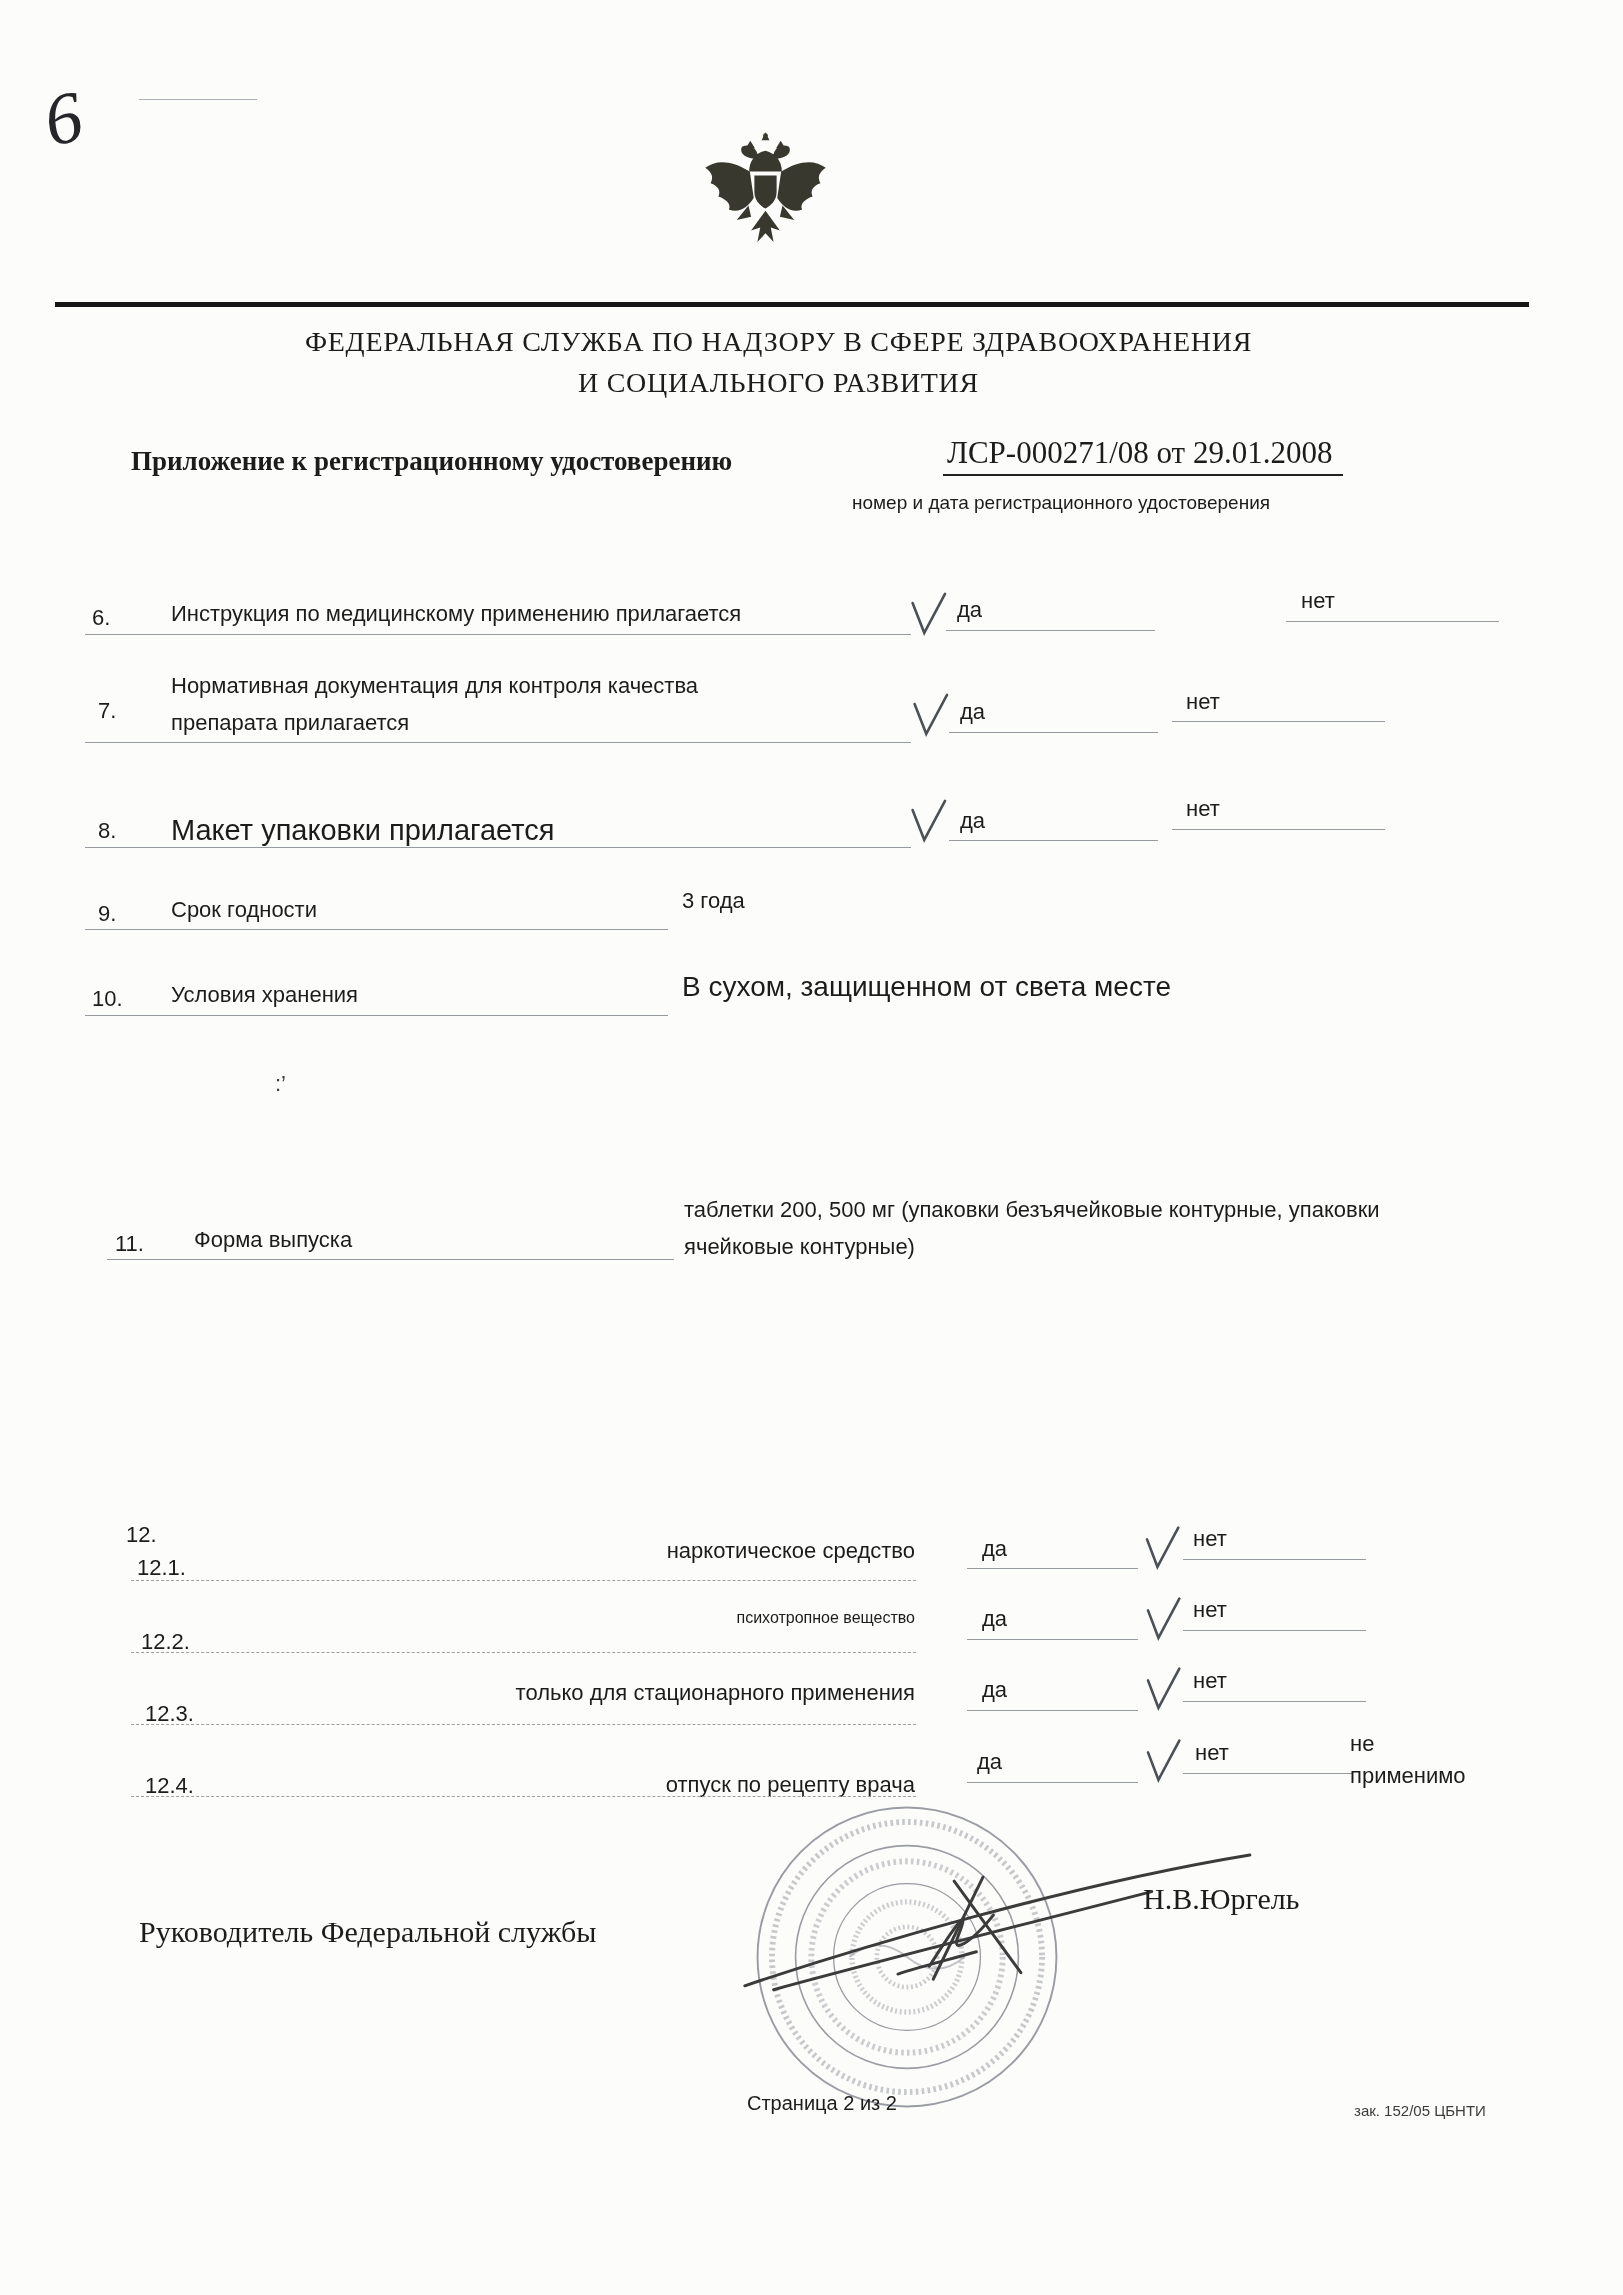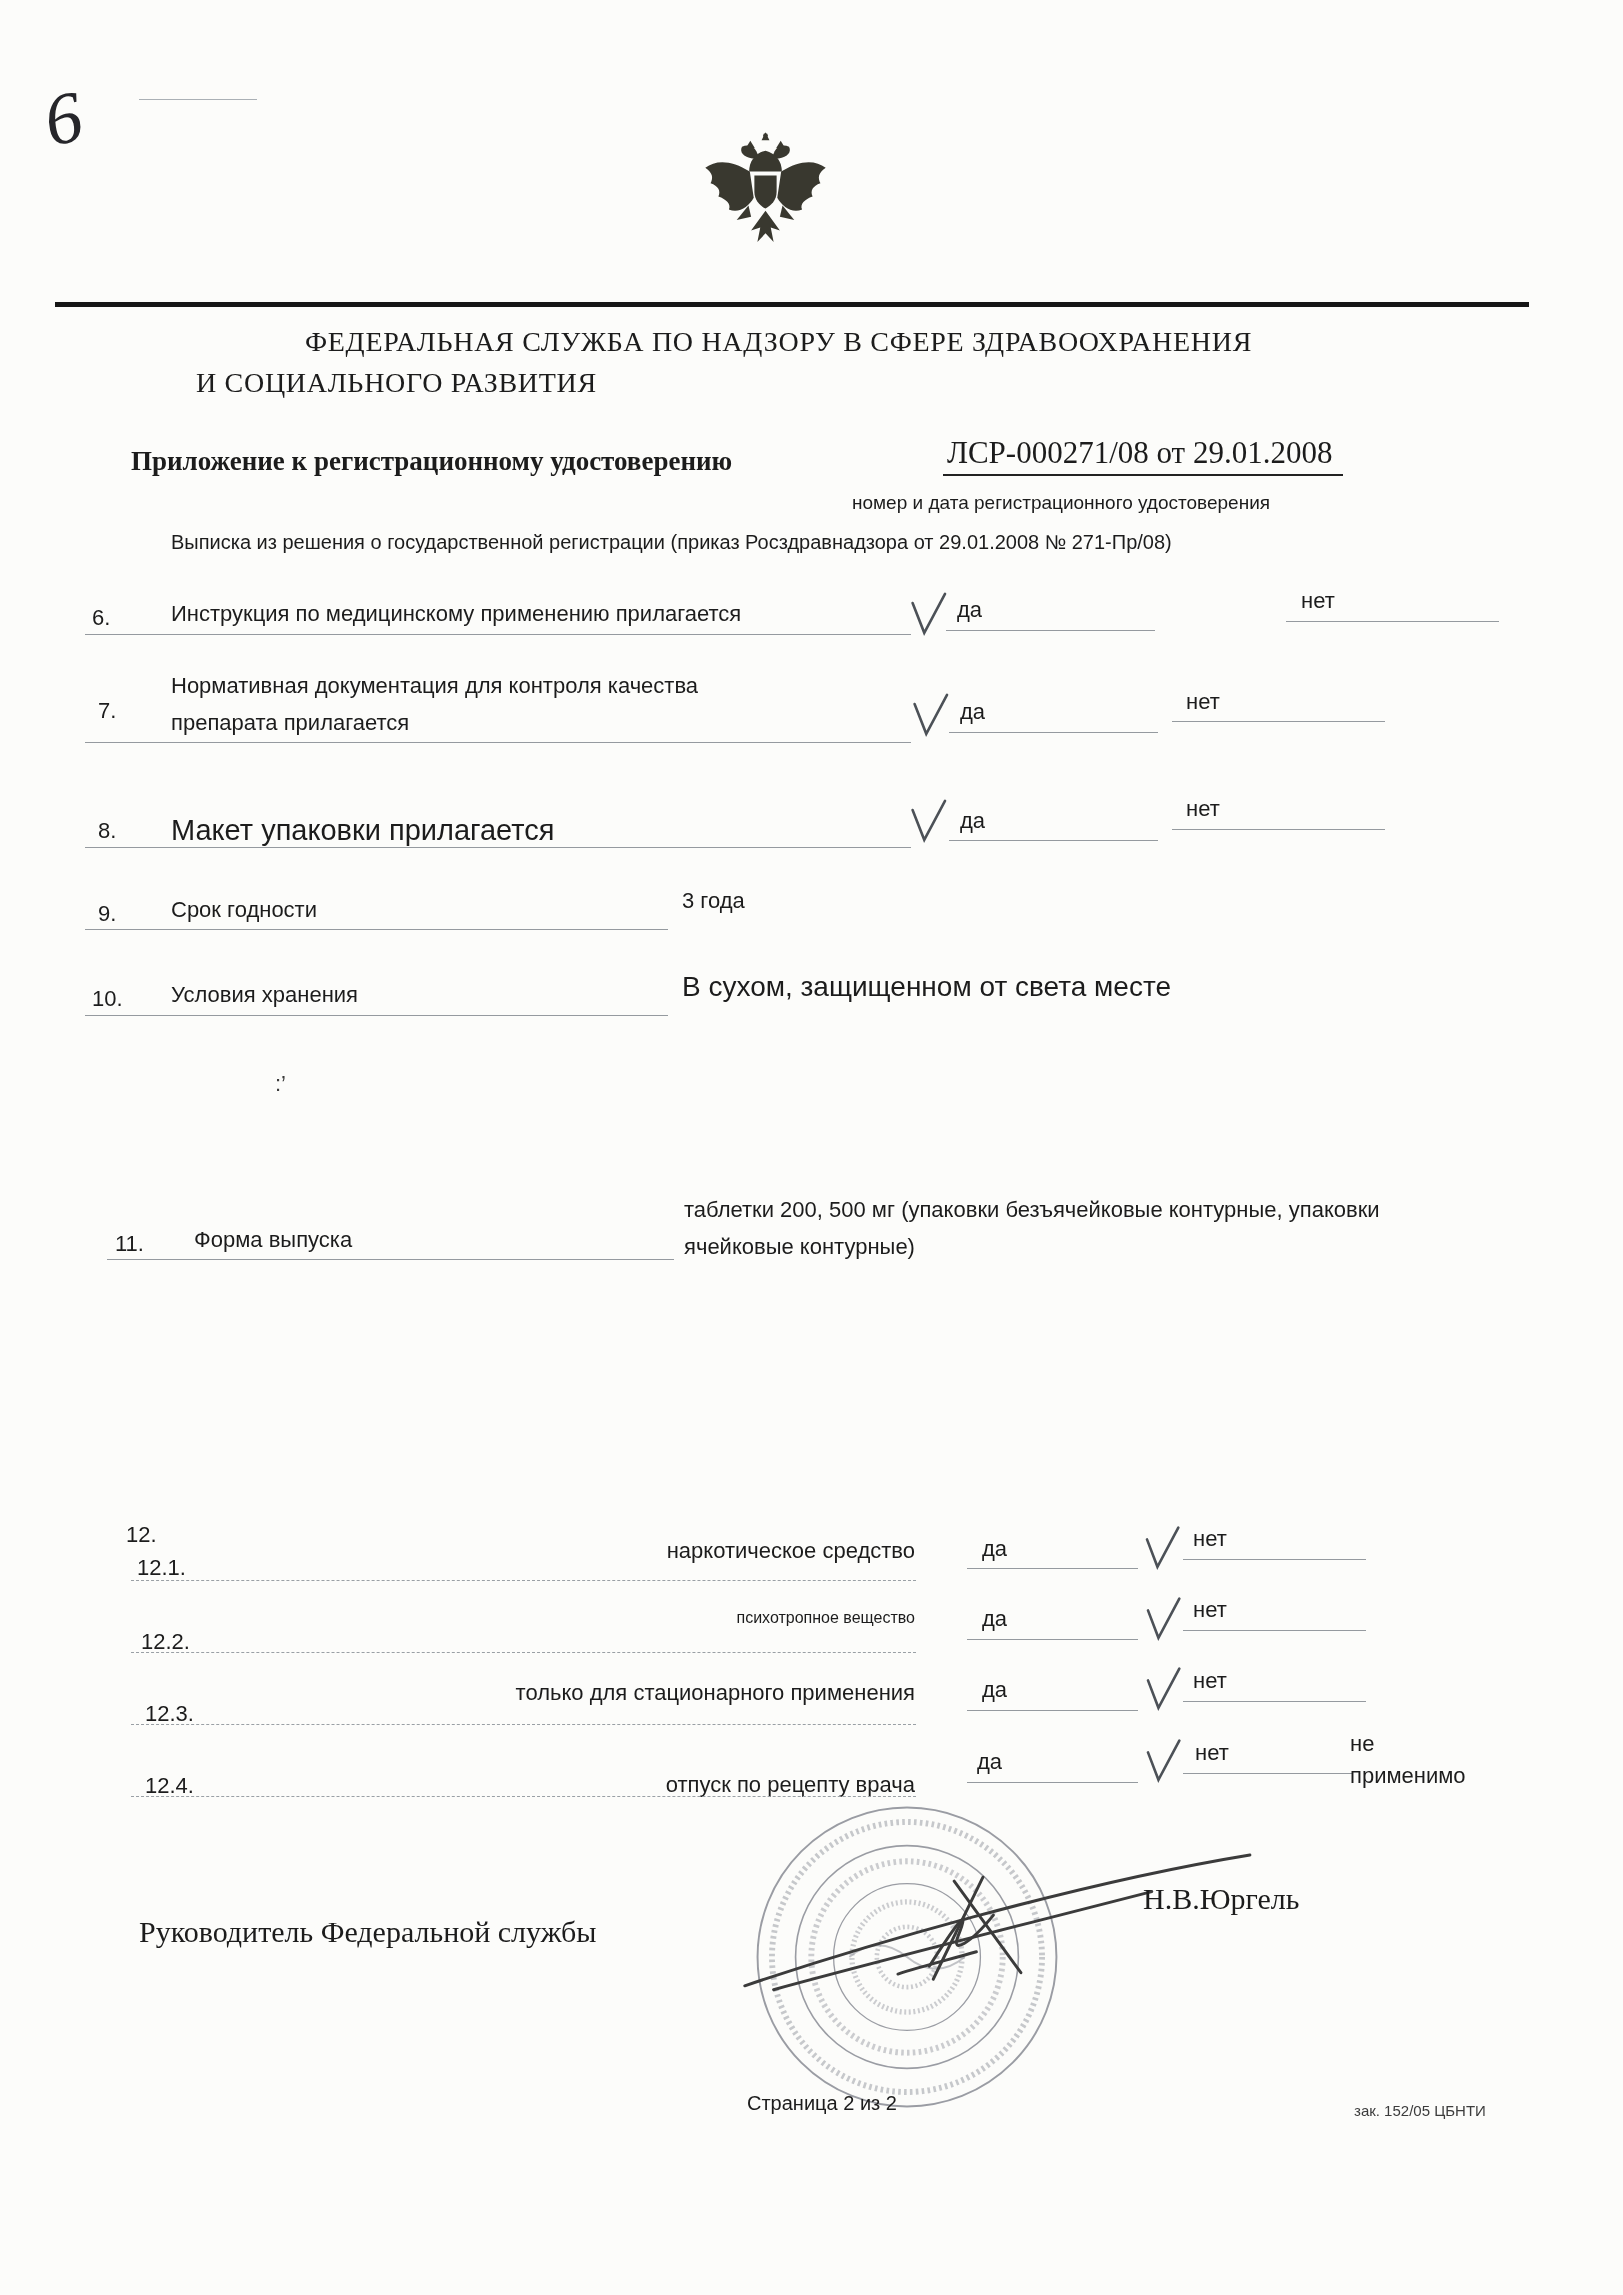--- a/index.html
+++ b/index.html
@@ -43,26 +43,25 @@
       <path d="M41.5 34 h17 v12.5 c0 6.5 -4.2 10.5 -8.5 12.8 c-4.3 -2.3 -8.5 -6.3 -8.5 -12.8 z"></path>
       <path d="M50 61 l-11 15 l7 -2.2 l-2.2 11 l6.2 -6.6 l6.2 6.6 l-2.2 -11 l7 2.2 z"></path>
       <path d="M37 57 l-9 11 l11 -2.5 z"></path>
       <path d="M63 57 l9 11 l-11 -2.5 z"></path>
     </g>
   </svg>
 
   <div class="abs" style="left:55px; top:302px; width:1474px; height:5.2px; background:#161616;"></div>
 
   <div class="abs serif" style="left:196px; top:326px; width:1165px; text-align:center; font-size:28px; letter-spacing:0.7px;">ФЕДЕРАЛЬНАЯ СЛУЖБА ПО НАДЗОРУ В СФЕРЕ ЗДРАВООХРАНЕНИЯ</div>
-  <div class="abs serif" style="left:196px; top:367px; width:1165px; text-align:left; font-size:28px; letter-spacing:0.7px;">И СОЦИАЛЬНОГО РАЗВИТИЯ</div>
+  <div class="abs serif" style="left:196px; top:367px; width:1165px; text-align:center; font-size:28px; letter-spacing:0.7px;">И СОЦИАЛЬНОГО РАЗВИТИЯ</div>
 
   <div class="abs serif b" style="left:131px; top:446px; font-size:27px;">Приложение к регистрационному удостоверению</div>
   <div class="abs serif" style="left:943px; top:435px; font-size:31px; border-bottom:2px solid #222; padding:0 10.5px 2.6px 3.9px;">ЛСР-000271/08 от 29.01.2008</div>
   <div class="abs" style="left:852px; top:492px; font-size:19px;">номер и дата регистрационного удостоверения</div>
-  <div class="abs" style="left:171px; top:531px; font-size:20px;">Выписка из решения о государственной регистрации (приказ Росздравнадзора от 29.01.2008 № 271-Пр/08)</div>
 
   <div class="abs" style="left:92px; top:605px; font-size:22px;">6.</div>
   <div class="abs" style="left:171px; top:601px; font-size:22px;">Инструкция по медицинскому применению прилагается</div>
   <div class="line" style="left:85px; top:634px; width:826px;"></div>
   <svg class="abs" style="left:907px; top:590px;" width="41" height="48" viewBox="0 0 62 74">
     <path d="M8 20 L26 66 L58 6" fill="none" stroke="#4c5157" stroke-width="4" stroke-linecap="round"></path>
   </svg>
   <div class="abs" style="left:957px; top:597px; font-size:22px;">да</div>
   <div class="line" style="left:946px; top:630px; width:209px;"></div>
   <div class="abs" style="left:1301px; top:588px; font-size:22px;">нет</div>

